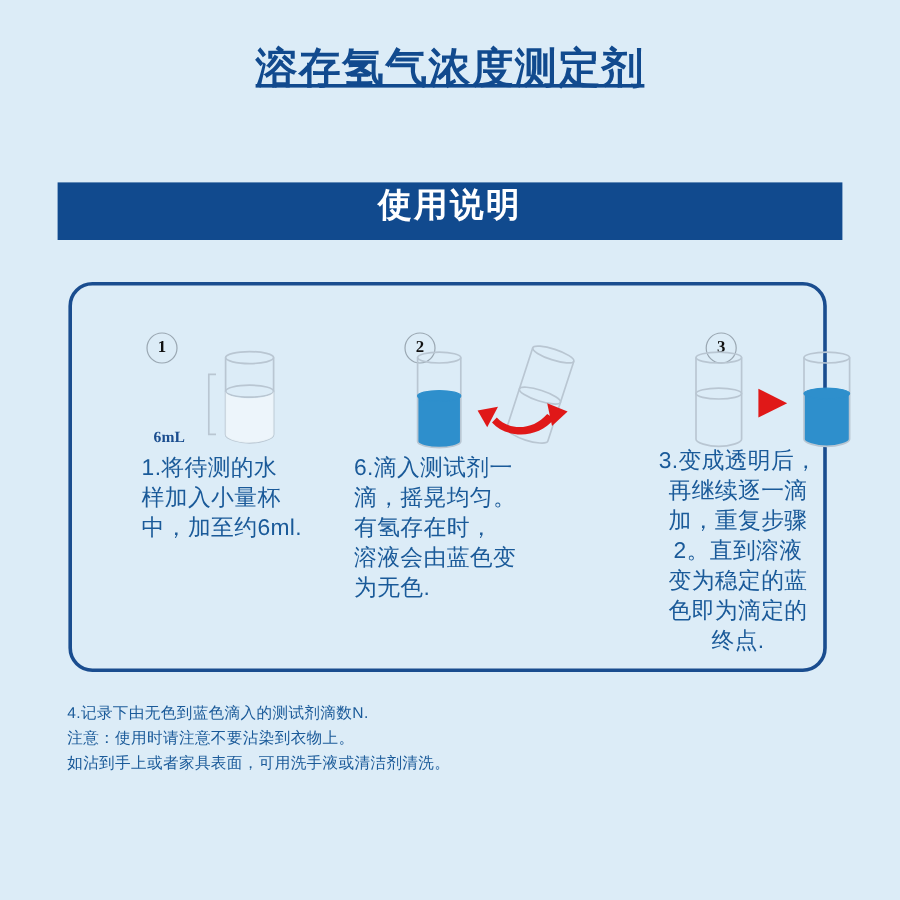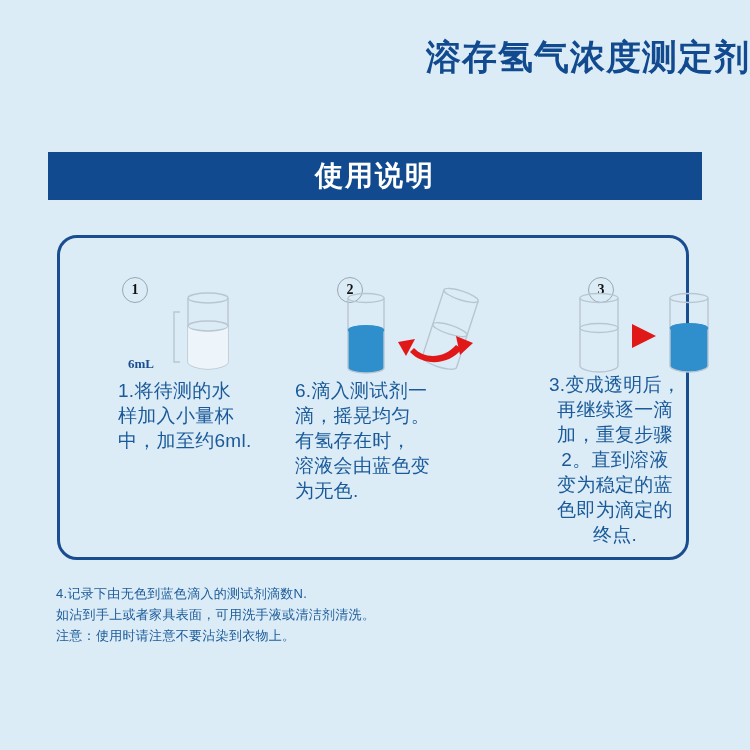--- a/index.html
+++ b/index.html
@@ -20,38 +20,39 @@
     width: 750px;
     height: 750px;
   }
 
   
   .title {
     position: absolute;
     top: 36px;
     left: 0;
     width: 750px;
-    text-align: right;
+    text-align: center;
     font-size: 35px;
     font-weight: bold;
     color: #114a8e;
     letter-spacing: 1px;
     line-height: 1.2;
+    text-decoration: underline;
   }
 
   
   .banner {
     position: absolute;
     top: 152px;
     left: 48px;
     width: 654px;
     height: 48px;
     background: #114a8e;
     display: flex;
-    align-items: center;
+    align-items: flex-start;
     justify-content: center;
   }
   .banner-text {
     color: #ffffff;
     font-size: 28px;
     font-weight: bold;
     letter-spacing: 2px;
   }
 
   
@@ -240,17 +241,17 @@
 2。直到溶液
 变为稳定的蓝
 色即为滴定的
 终点.</div>
     </div>
 
   </div>
 
   <div class="notes">
     <div class="note-line">4.记录下由无色到蓝色滴入的测试剂滴数N.</div>
+    <div class="note-line">注意：使用时请注意不要沾染到衣物上。</div>
     <div class="note-line">如沾到手上或者家具表面，可用洗手液或清洁剂清洗。</div>
-    <div class="note-line">注意：使用时请注意不要沾染到衣物上。</div>
   </div>
 
 </div>
 
 </body></html>

